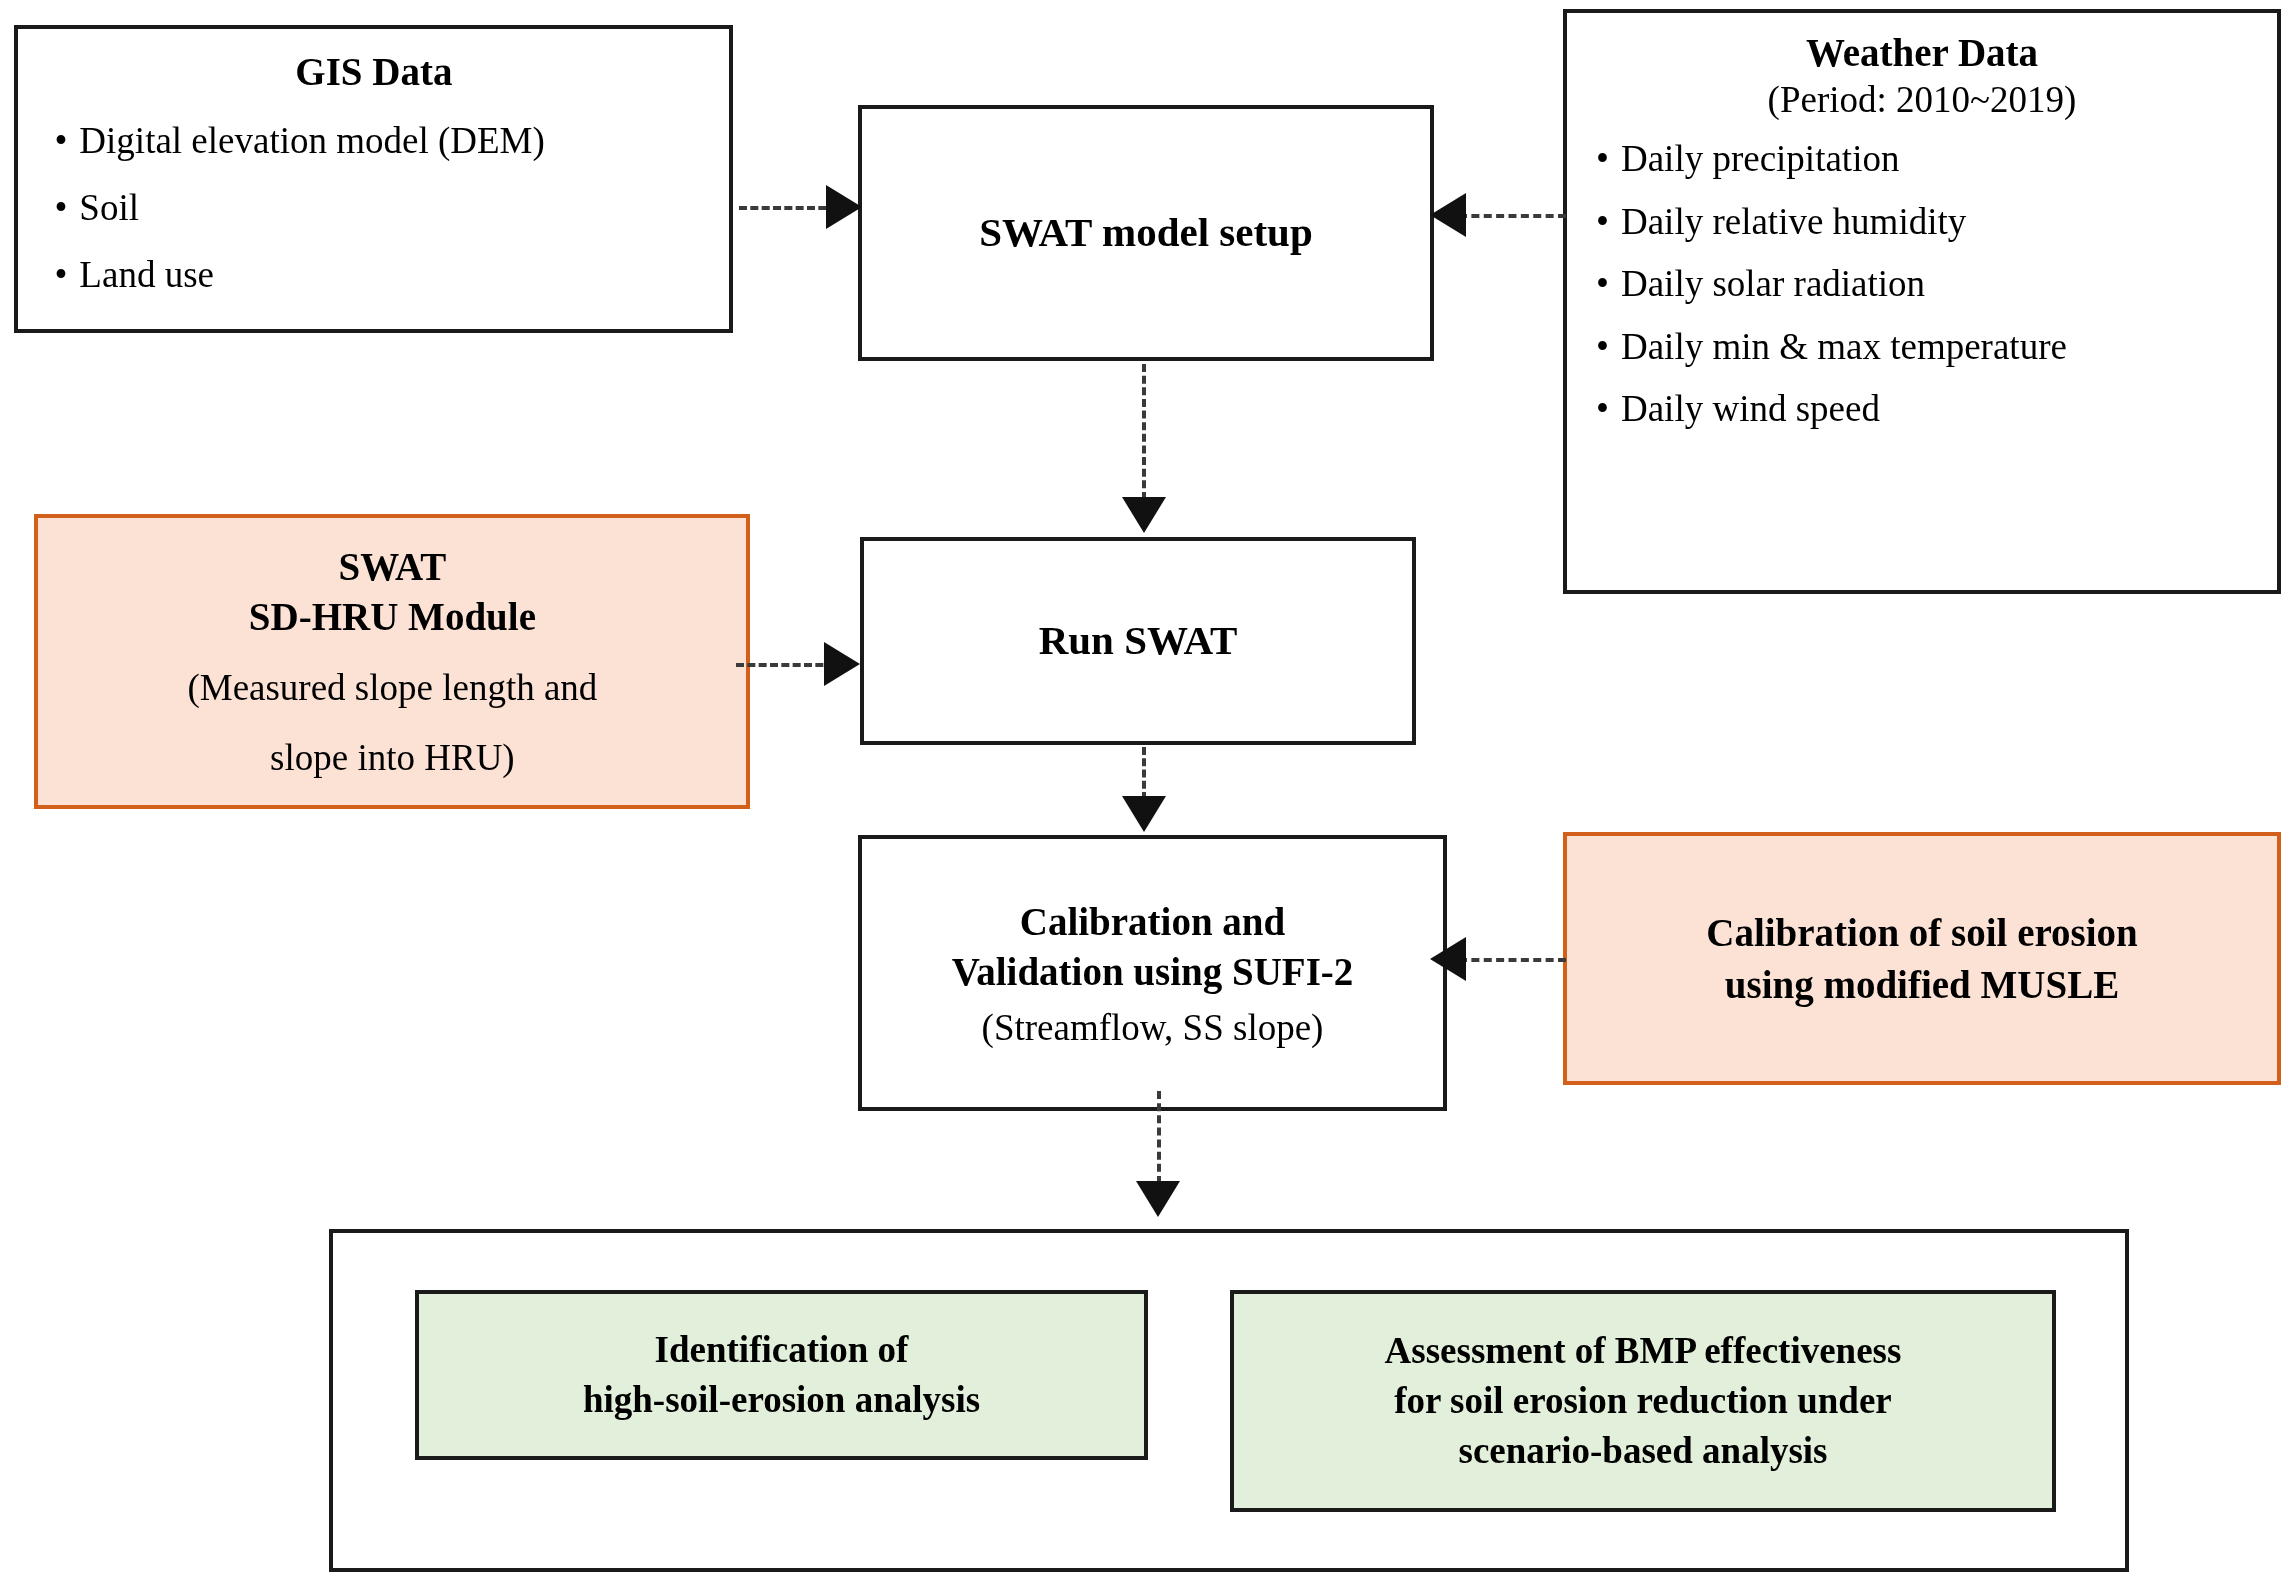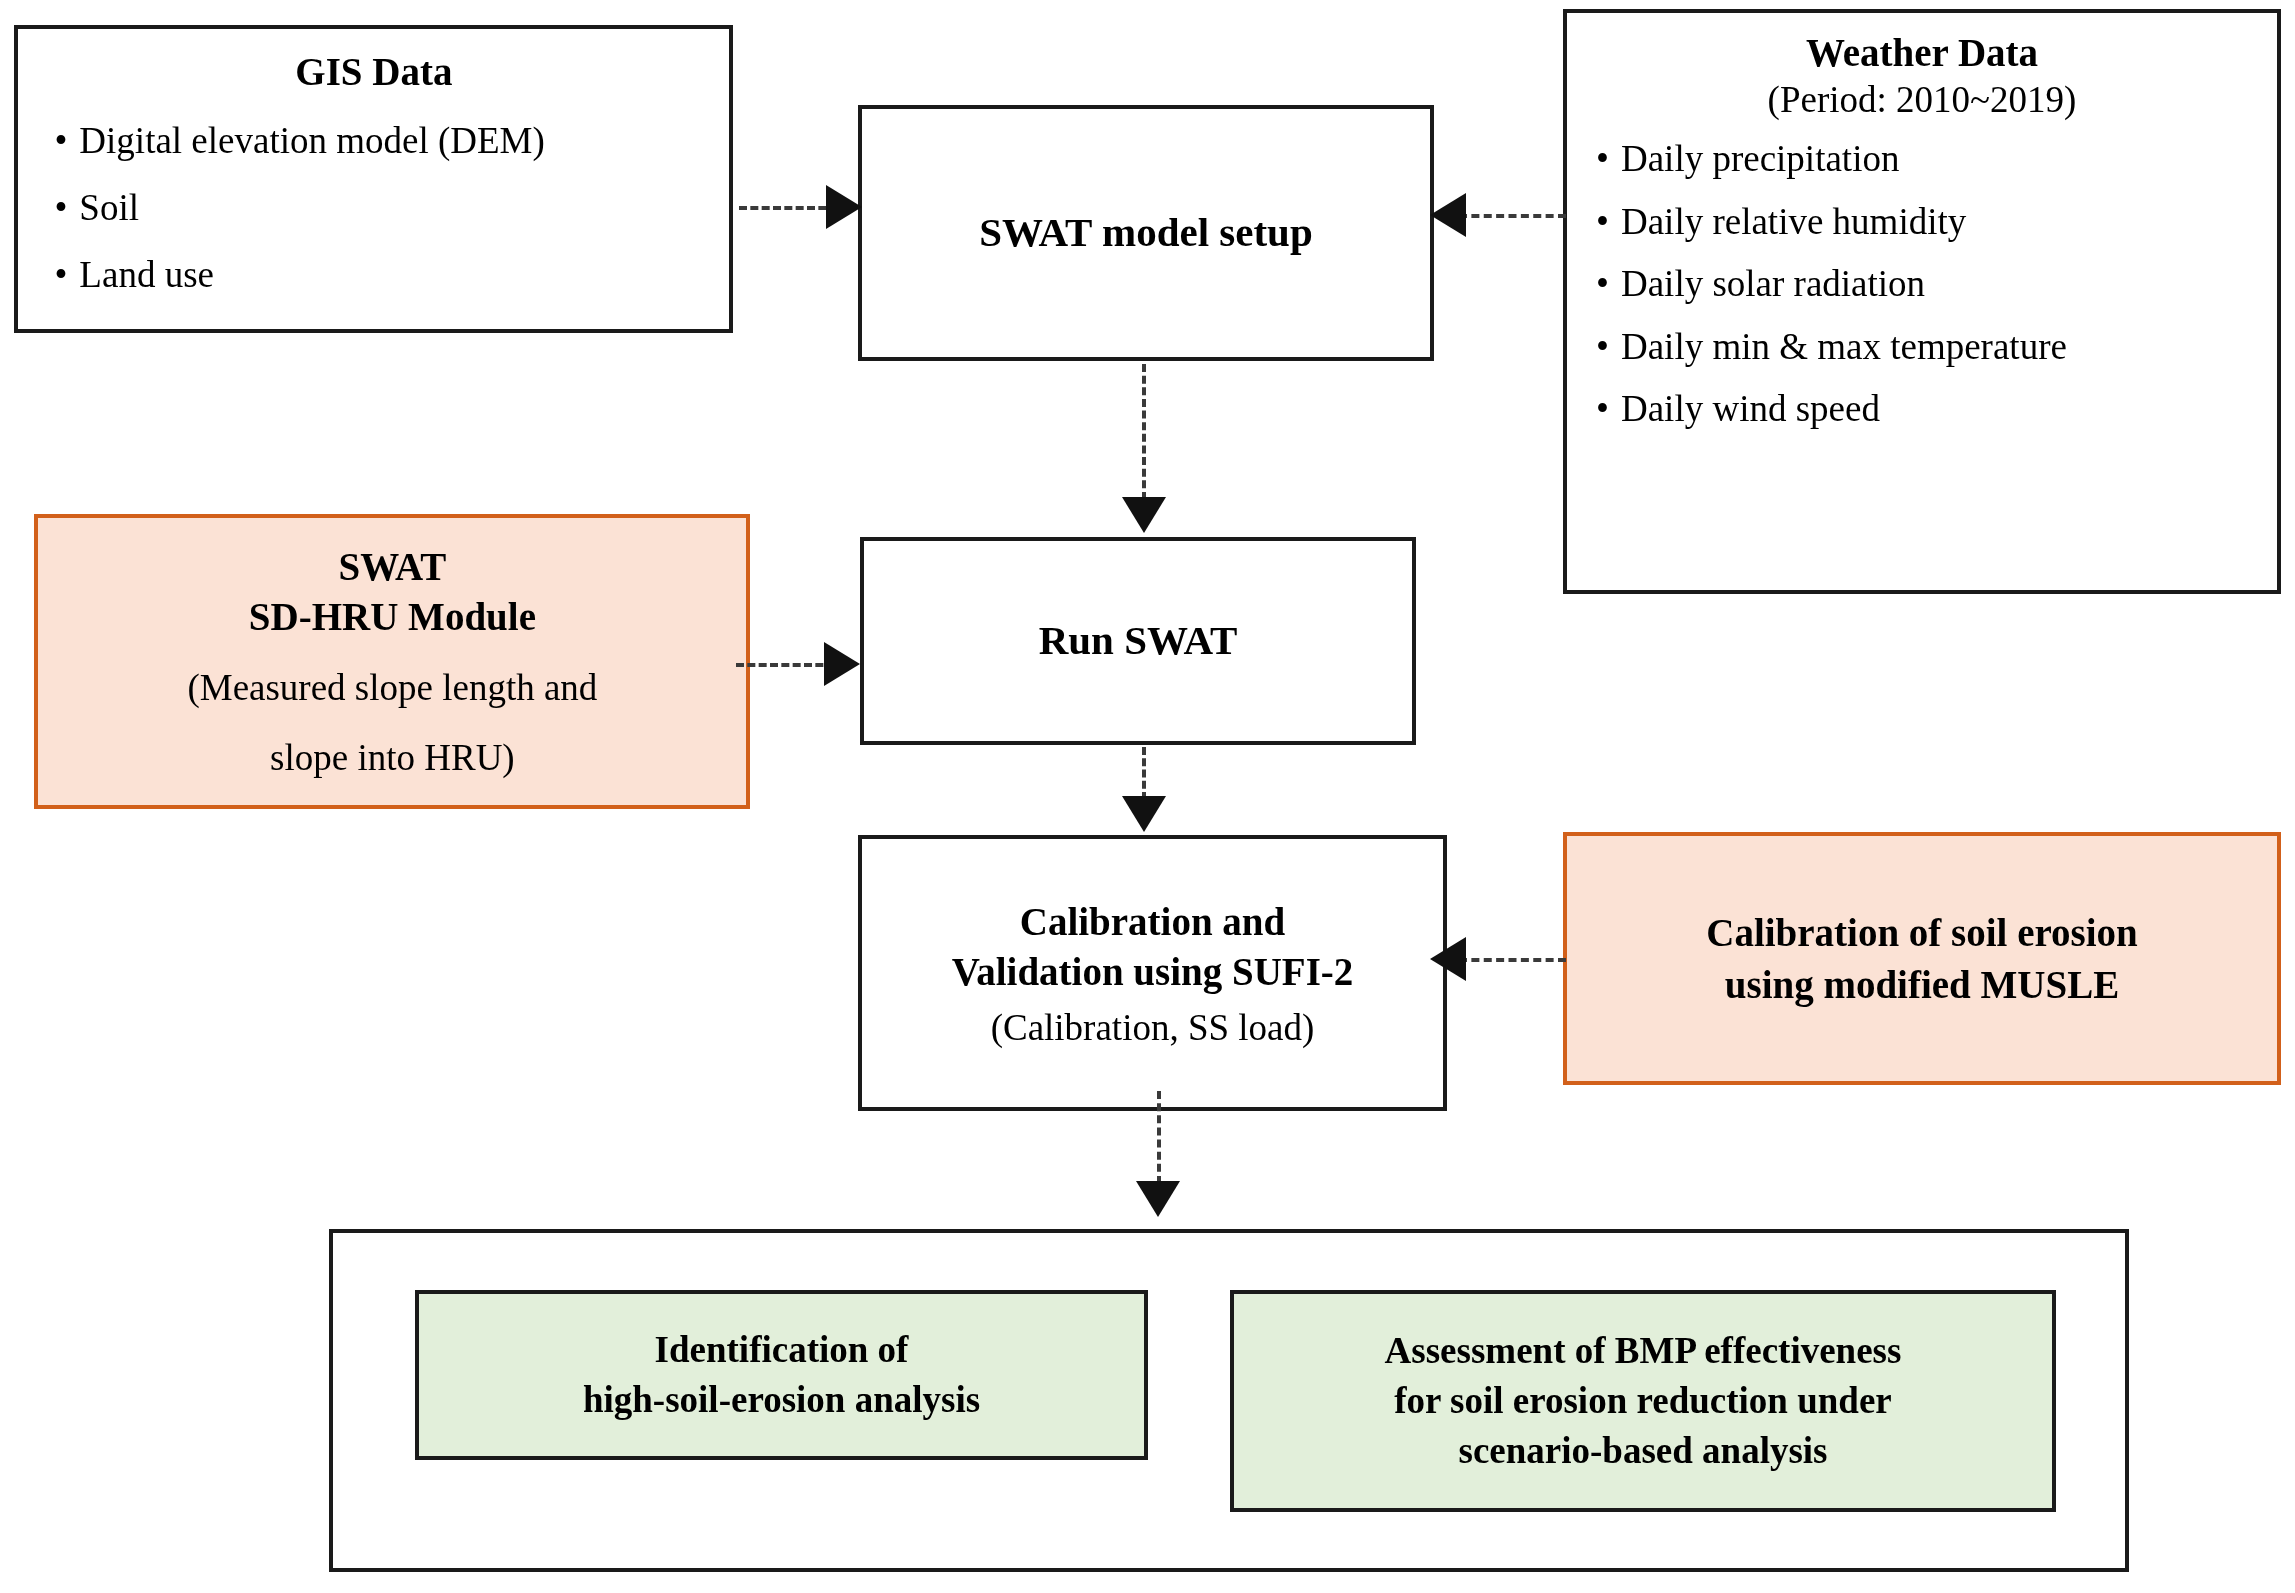--- a/index.html
+++ b/index.html
@@ -245,21 +245,21 @@
     <div class="subtitle">slope into HRU)</div>
   </div>
 
   <div class="box plain" id="run-swat-box">
     <div class="title">Run SWAT</div>
   </div>
 
   <div class="box plain" id="calib-box">
     <div class="title">Calibration and</div>
     <div class="title">Validation using SUFI-2</div>
-    <div class="subtitle">(Calibration, SS load)</div>
+    <div class="subtitle">(Streamflow, SS slope)</div>
   </div>
 
   <div class="box orange" id="musle-box">
     <div class="title">Calibration of soil erosion</div>
     <div class="title">using modified MUSLE</div>
   </div>
 
   <div class="box plain" id="outcome-container"></div>
 
   <div class="box green" id="outcome-box-1">

